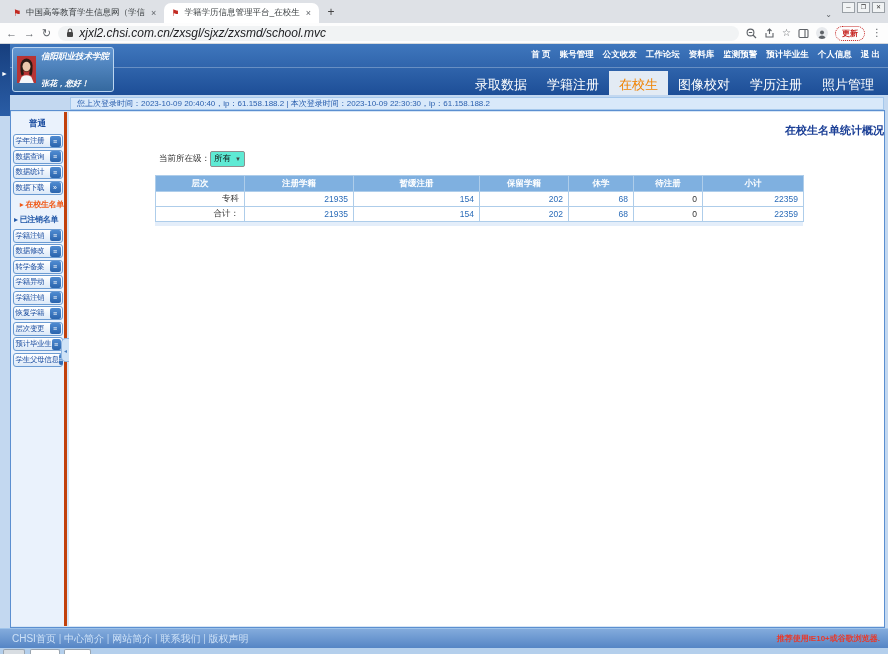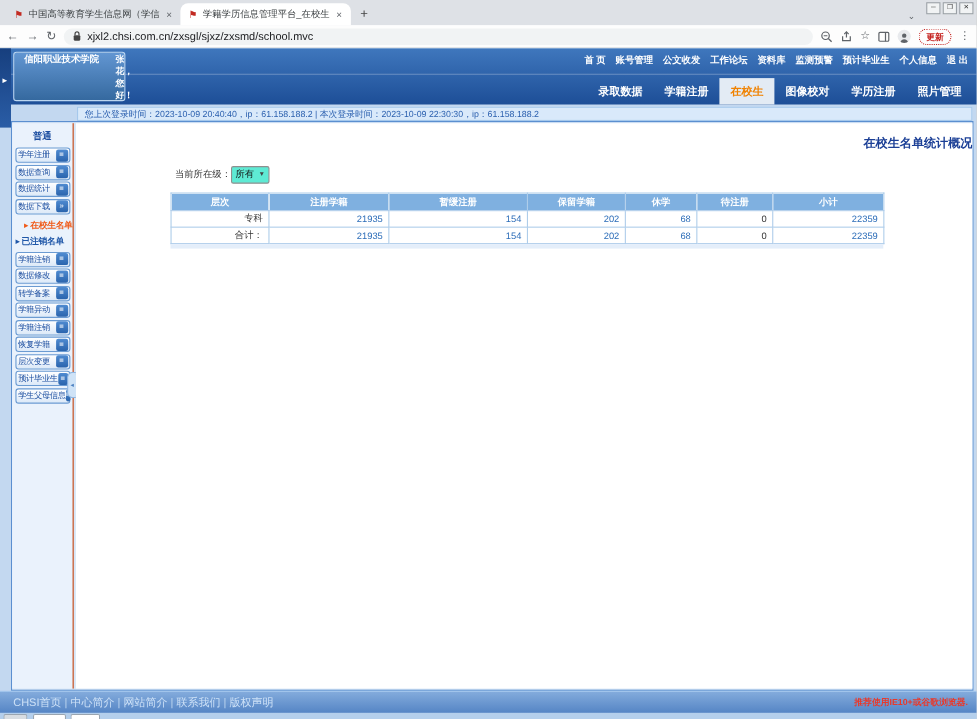--- a/index.html
+++ b/index.html
@@ -13,48 +13,48 @@
   .tab .fav { color:#c22a22; font-size:9px; }
   .tab .ttl { white-space:nowrap; overflow:hidden; max-width:120px; }
   .tab .cls { color:#5f6368; font-size:9px; padding:0 1px; }
   .newtab { width:16px; height:16px; margin:0 0 2px 4px; text-align:center; line-height:15px; font-size:12px; color:#444; }
   .winctrls { position:absolute; right:3px; top:2px; display:flex; gap:2px; }
   .winctrls span { width:13px; height:11px; border:1px solid #9aa0a6; background:#f1f3f4; font-size:6px; line-height:9px; text-align:center; color:#333; }
   .chev { position:absolute; right:56px; top:10px; font-size:8px; color:#5f6368; }
   .toolbar { position:absolute; top:23px; left:0; right:0; height:21px; background:#fdfdfd; border-bottom:1px solid #d5d9dd; display:flex; align-items:center; padding:0 6px; gap:7px; }
   .navbtn { color:#5f6368; font-size:11px; line-height:1; }
   .omnibox { flex:1; height:15px; background:#f1f3f4; border-radius:8px; display:flex; align-items:center; gap:5px; padding:0 8px; }
-  .omnibox .url { font-size:10px; color:#202124; white-space:nowrap; }
+  .omnibox .url { font-size:12px; color:#202124; white-space:nowrap;font-style:italic; }
   .tool-ic { color:#5f6368; font-size:10px; line-height:1; }
   .avatar-ic { width:12px; height:12px; border-radius:50%; background:#e8eaed; display:flex; align-items:flex-end; justify-content:center; overflow:hidden; }
   .update-pill { border:1px dotted #c5221f; color:#c5221f; font-size:8px; border-radius:8px; padding:1px 6px; font-weight:bold; }
   svg.mini { display:block; }
 
   
   .page { position:absolute; top:44px; left:0; right:0; bottom:0; background:#c3d8f0; }
 
   .hdr { position:absolute; top:0; left:0; right:0; height:51px; background:linear-gradient(#3f77bd,#1d4e97);text-align:right; }
   .hdr .divline { position:absolute; top:23px; left:0; right:0; border-top:1px solid rgba(255,255,255,.28); }
   .leftstrip { position:absolute; top:0; left:0; width:10px; height:72px; background:linear-gradient(#173f7e,#2a5da6); z-index:3; }
   .leftstrip span { position:absolute; top:26px; left:1px; color:#fff; font-size:7px; }
   .idbox { position:absolute; left:12px; top:3px; width:102px; height:45px; background:linear-gradient(#6296d2,#35699f); border:1px solid #bcd6f0; border-radius:3px; display:flex; align-items:center; gap:5px; padding:3px 4px; z-index:2; }
-  .idbox .txt { display:flex; flex-direction:row; gap:15px; }
+  .idbox .txt { display:flex; flex-direction:column; gap:15px;font-style:italic; }
   .idbox .school { color:#fff; font-size:8.5px; font-weight:bold; white-space:nowrap; }
   .idbox .greet { color:#fff; font-size:8px; font-weight:bold; }
   .nav1 { position:absolute; top:5px; right:8px; display:flex; gap:9px; }
   .nav1 a { color:#fff; font-size:8.5px; font-weight:bold; text-decoration:none; white-space:nowrap; }
   .nav2 { position:absolute; top:27px; right:4px; height:24px; display:flex; align-items:stretch; }
-  .nav2 a { color:#fff; font-size:10px; font-weight:bold; text-decoration:none; padding:5px 10px; white-space:nowrap; }
+  .nav2 a { color:#fff; font-size:13px; font-weight:normal; text-decoration:none; padding:5px 10px; white-space:nowrap; }
   .nav2 a.active { background:#e3ebf4; color:#f08200; }
 
   .loginbar { position:absolute; left:70px; right:4px; top:53px; height:13px; background:#d9e9fa; border:1px solid #a5c8ec; font-size:8px; color:#2a5fae; line-height:11px; padding-left:6px; white-space:nowrap; overflow:hidden; }
 
   .bodyframe { position:absolute; left:10px; right:3px; top:66px; bottom:26px; background:#d7e6f6; border:1px solid #5b8fd0; }
 
-  .sidebar { position:absolute; left:11px; top:68px; width:56px; bottom:28px; background:#eaf2fc; border-right:1px solid #c2410c; padding-top:4px; z-index:2; }
+  .sidebar { position:absolute; left:11px; top:68px; width:56px; bottom:28px; background:#eaf2fc; border-right:3px solid #c2410c; padding-top:4px; z-index:2; }
   .grp { font-size:8.5px; color:#1c4ea0; font-weight:bold; text-align:center; margin:2px 0 4px; }
   .sbtn { width:50px; height:14px; margin:1.5px auto; background:linear-gradient(#ffffff,#dce9f8); border:1px solid #6b9bd2; border-radius:3px; display:flex; align-items:center; justify-content:space-between; padding-left:2px; }
   .sbtn .lb { font-size:7.5px; color:#1c4ea0; white-space:nowrap; letter-spacing:-0.3px; }
   .sbtn .ic { width:11px; height:11px; margin-right:1px; background:linear-gradient(#4f8bd1,#2a64ad); border-radius:2px; color:#fff; font-size:7px; line-height:11px; text-align:center; }
   .ssub { display:block; font-size:8px; font-weight:bold; margin:4px 0 4px 3px; text-decoration:none; white-space:nowrap; letter-spacing:-0.3px; }
   .ssub.on { color:#f05a19;text-align:right; }
   .ssub.off { color:#2057a8; }
   .collapse-handle { position:absolute; left:61px; top:294px; width:8px; height:24px; background:#cfe3f7; border:1px solid #8fb5e0; border-right:none; border-radius:5px 0 0 5px; font-size:6px; color:#4a7fc0; display:flex; align-items:center; justify-content:center; z-index:4; }
 
   .main { position:absolute; left:69px; right:4px; top:68px; bottom:28px; background:#fff; overflow:hidden; z-index:1; }

